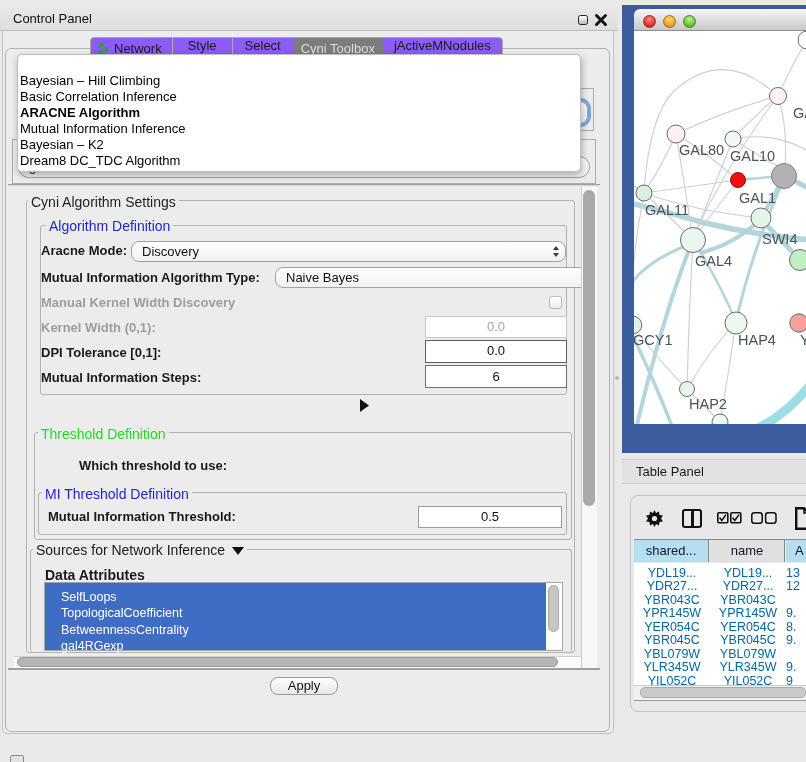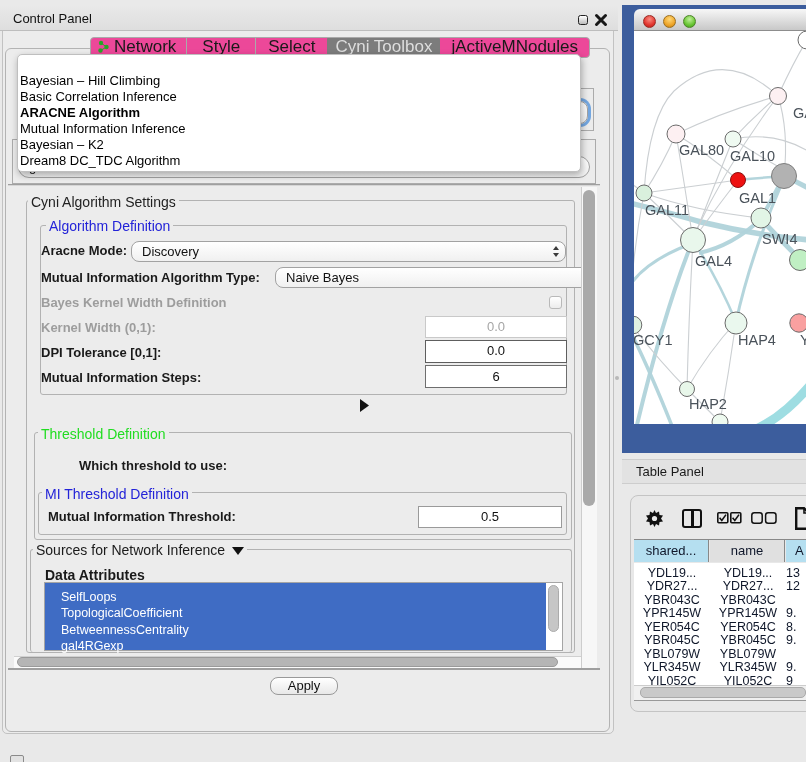--- a/index.html
+++ b/index.html
@@ -21,21 +21,21 @@
 
 <div class="abs" style="left:0;top:5px;width:618px;height:26px;background:linear-gradient(#e9e9e9,#dedede);border-bottom:1px solid #bdbdbd"></div>
 <div class="abs" style="left:13px;top:11px;font-size:13px;color:#111">Control Panel</div>
 <div class="abs" style="left:578px;top:15px;width:10px;height:10px;border:1.6px solid #222;border-radius:2.5px;background:linear-gradient(#fff,#bbb)"></div>
 <svg class="abs" style="left:594px;top:13px" width="14" height="14" viewBox="0 0 14 14">
       <path d="M2.5 2.5 L11.5 11.5 M11.5 2.5 L2.5 11.5" stroke="#161616" stroke-width="3" stroke-linecap="round"></path>
     </svg>
 
 <div class="abs" style="left:5px;top:48px;width:605px;height:684px;border:1px solid #b3b3b3;border-radius:6px;background:#ececec"></div>
 
-<div class="abs" id="toptabs" style="left:90px;top:37px;height:21px;border:1px solid #a9a9a9;border-radius:4px;background:#ec4899;display:flex;align-items:flex-end;font-size:17px;color:#1a1a1a;overflow:hidden">
+<div class="abs" id="toptabs" style="left:90px;top:37px;height:21px;border:1px solid #a9a9a9;border-radius:4px;background:#8b5cf6;display:flex;align-items:flex-start;font-size:13px;color:#1a1a1a;overflow:hidden">
   <div style="padding:0 10px 0 6px;display:flex;align-items:center;height:21px">
     <svg width="13" height="14" viewBox="0 0 13 14" style="margin-right:4px">
           <circle cx="4" cy="3" r="2.2" fill="#27a527"></circle>
           <circle cx="3.5" cy="10.5" r="2.2" fill="#27a527"></circle>
           <circle cx="9.5" cy="7" r="2.2" fill="#27a527"></circle>
           <path d="M4 3 L9.5 7 L3.5 10.5" stroke="#27a527" stroke-width="1" fill="none"></path>
         </svg>
     Network</div>
   <div style="width:1px;height:21px;background:#aaa"></div>
   <div style="padding:0 15px">Style</div>
@@ -66,21 +66,21 @@
 
 <div class="grp" style="left:40px;top:225px;width:527px;height:170px"></div>
 <div class="gtitle" style="left:46px;top:218px;color:#2323d8;font-size:14px">Algorithm Definition</div>
 
 <div class="abs lbl" style="left:41px;top:243px">Aracne Mode:</div>
 <div class="abs combo" style="left:131px;top:241px;width:435px;height:21px">Discovery<span class="step"></span></div>
 
 <div class="abs lbl" style="left:41px;top:270px">Mutual Information Algorithm Type:</div>
 <div class="abs combo" style="left:275px;top:267px;width:321px;height:21px">Naive Bayes<span class="step"></span></div>
 
-<div class="abs lbl dis" style="left:41px;top:295px">Bayes Kernel Width Definition</div>
+<div class="abs lbl dis" style="left:41px;top:295px">Manual Kernel Width Discovery</div>
 <div class="abs" style="left:549px;top:296px;width:13px;height:13px;border:1px solid #b9b9b9;border-radius:3px;background:linear-gradient(#fff,#ececec)"></div>
 
 <div class="abs lbl dis" style="left:41px;top:320px">Kernel Width (0,1):</div>
 <div class="abs tf" style="left:425px;top:316px;width:142px;height:22px;border:1px solid #c9c9c9;color:#a6a6a6;line-height:20px">0.0</div>
 
 <div class="abs lbl" style="left:41px;top:345px">DPI Tolerance [0,1]:</div>
 <div class="abs tf" style="left:425px;top:340px;width:142px;height:23px;border:1.5px solid #5e5e5e;line-height:20px">0.0</div>
 
 <div class="abs lbl" style="left:41px;top:370px">Mutual Information Steps:</div>
 <div class="abs tf" style="left:425px;top:365px;width:142px;height:23px;border:1px solid #6e6e6e;line-height:21px">6</div>
@@ -227,21 +227,21 @@
 <svg class="abs" style="left:795px;top:507px" width="14" height="23" viewBox="0 0 14 23">
       <path d="M1.2 1.2 L9 1.2 L13.5 6 L13.5 21.8 L1.2 21.8 Z" fill="none" stroke="#111" stroke-width="2.4"></path>
       <path d="M9 1.2 L9 6 L13.5 6" fill="none" stroke="#111" stroke-width="1.6"></path>
     </svg>
 
 <div class="abs" style="left:634px;top:539px;width:172px;height:40px;border-top:1px solid #888;border-bottom:1px solid #888;font-size:13px;color:#0f172a">
   <div class="abs" style="left:0;top:0;width:75px;height:22px;background:#b5dff0;border-right:1px solid #888;text-align:center;line-height:22px">shared...</div>
   <div class="abs" style="left:76px;top:0;width:75px;height:22px;background:#e0e0e0;border-right:1px solid #888;text-align:center;line-height:22px">name</div>
   <div class="abs" style="left:152px;top:0;width:21px;height:22px;background:#b5dff0;padding-left:9px;line-height:22px">A</div>
 </div>
-<div class="abs" style="left:634px;top:563px;width:172px;height:122px;background:#fff;overflow:hidden;font-size:12.5px;color:#0f172a;padding-top:4px">
+<div class="abs" style="left:634px;top:563px;width:172px;height:122px;background:#fff;overflow:hidden;font-size:12.5px;color:#0369a1;padding-top:4px">
   <table style="border-collapse:collapse;font-size:12.5px;line-height:13.45px;width:100%">
     <tbody>
           <tr>
             <td style="width:76px;text-align:center">YDL19...</td>
             <td style="width:76px;text-align:center">YDL19...</td>
             <td>13</td>
           </tr>
     <tr>
             <td style="text-align:center">YDR27...</td>
             <td style="text-align:center">YDR27...</td>

